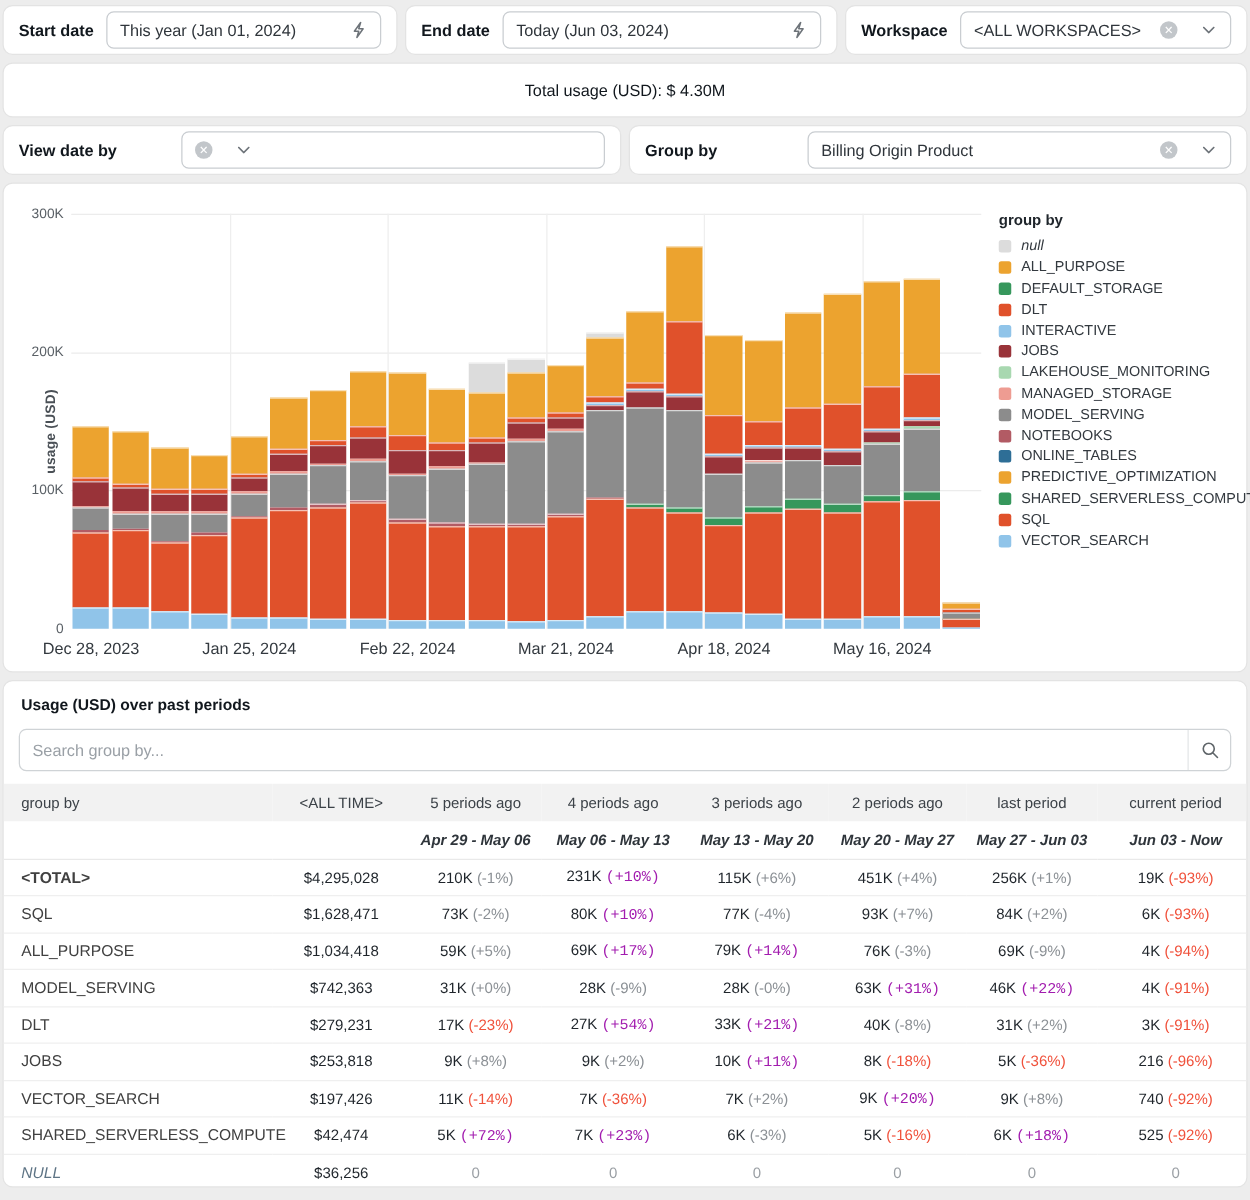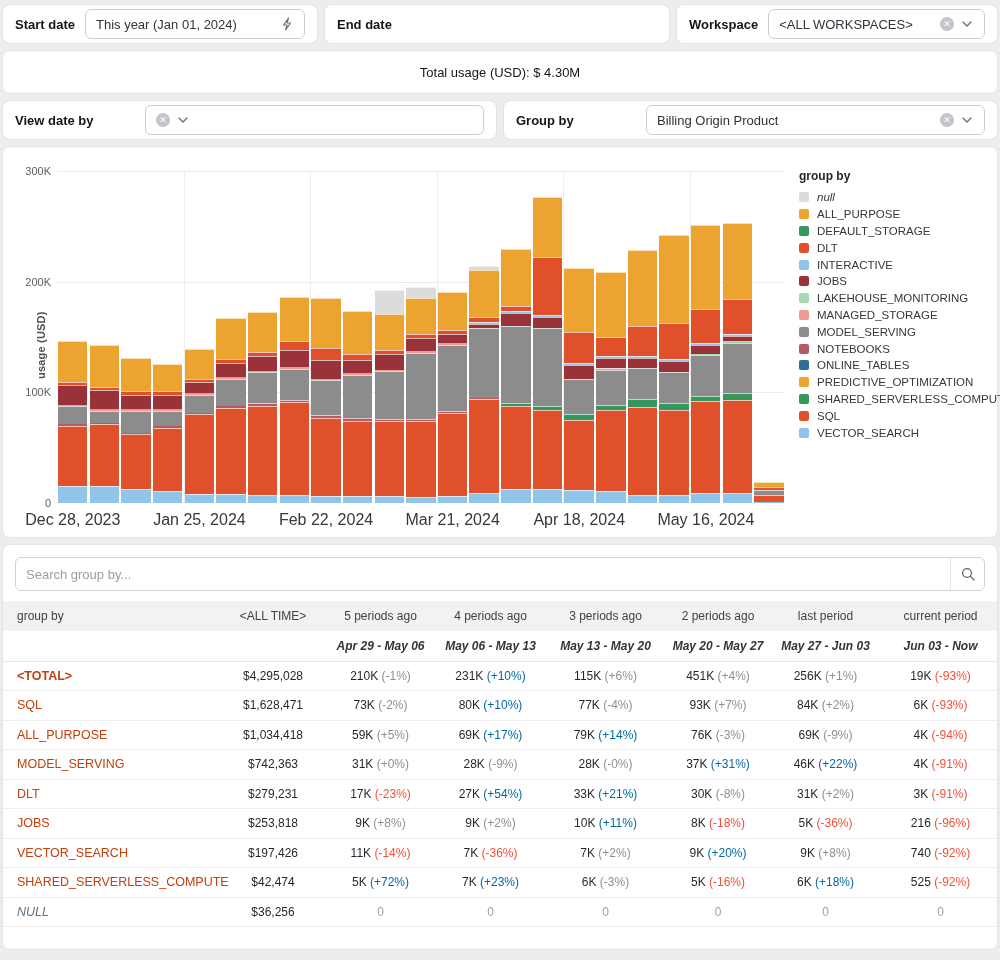--- a/index.html
+++ b/index.html
@@ -16,21 +16,21 @@
   .row { display:flex; gap:6px; margin:4px 2px 0 2px; }
   .filter-card { display:flex; align-items:center; height:40px; padding:0 12px; gap:10px; }
   .filter-label { font-weight:700; font-size:13px; white-space:nowrap; }
   .w-start { width:316px; }
   .w-end   { width:346px; }
   .w-ws    { flex:1; }
   .w-half  { flex:1; }
   .input {
     flex:1; display:flex; align-items:center; height:30px;
     border:1px solid #c9cdd1; border-radius:6px; padding:0 8px 0 10px;
-    font-size:13px; color:#2f353b; background:#fff; cursor:pointer;
+    font-size:13px; color:#2f353b; background:#fff; cursor:pointer;gap:12px;
   }
   .input .val { flex:1; white-space:nowrap; overflow:hidden; }
   .icon-btn { display:flex; align-items:center; justify-content:center; width:18px; height:18px; }
   .bolt svg, .chev svg, .mag svg { display:block; }
   .clear-circle {
     width:14px; height:14px; border-radius:50%; background:#c2c6ca; color:#fff;
     display:flex; align-items:center; justify-content:center;
     font-size:9px; line-height:1; margin-right:4px; cursor:pointer;
   }
   .chev { color:#6d7379; }
@@ -42,67 +42,75 @@
   .chart-card { margin:6px 2px 0 2px; height:392px; display:flex; padding:8px 6px 4px 8px; }
   .chart-plot { position:relative; flex:1; height:100%; }
   .ylab {
     position:absolute; left:-4px; top:50%;
     transform:translateY(-40%) rotate(-90deg); transform-origin:center;
     font-size:11px; font-weight:700; color:#4a5056; letter-spacing:.2px;
   }
   .ytick { position:absolute; font-size:11px; color:#5a6066; text-align:right; width:34px; }
   .gridline-h { position:absolute; height:1px; background:#ececec; }
   .gridline-v { position:absolute; width:1px; background:#eeeeee; }
-  .xtick { position:absolute; font-size:16px; color:#33393f; white-space:nowrap; transform:translateX(-50%); }
+  .xtick { position:absolute; font-size:13px; color:#33393f; white-space:nowrap; transform:translateX(-50%); }
   .bar { position:absolute; display:flex; flex-direction:column-reverse; }
   .seg { width:100%; border-top:1px solid rgba(255,255,255,.65); }
   .legend { width:198px; padding:14px 0 0 6px; flex:none; }
   .legend-title { font-size:12px; font-weight:700; margin-bottom:6px; color:#1f252b; }
   .legend-item { display:flex; align-items:center; height:16.8px; font-size:11.5px; color:#33393f; cursor:pointer; }
   .legend-sw { width:10px; height:10px; border-radius:2px; margin-right:8px; flex:none; }
   .legend-item.it { font-style:italic; }
 
   
   .table-card { margin:6px 2px 0 2px; height:406px; padding-top:12px; overflow:hidden; }
   .tbl-title { font-size:12.5px; font-weight:700; margin:0 14px 12px 14px; }
   .searchbar { display:flex; align-items:center; height:34px; border:1px solid #cfd3d6; border-radius:6px; margin:0 12px 10px 12px; background:#fff; }
   .searchbar input { flex:1; border:none; outline:none; height:100%; padding:0 10px; font-size:13px; color:#2f353b; font-family:"Liberation Sans", sans-serif; background:transparent; }
   .searchbar input::placeholder { color:#9aa0a6; }
   .search-btn { width:34px; height:100%; display:flex; align-items:center; justify-content:center; border-left:1px solid #e4e6e8; color:#5f6569; cursor:pointer; }
   table { width:100%; border-collapse:collapse; table-layout:fixed; font-size:12px; }
   thead .hdr th { background:#f2f2f2; height:30px; font-weight:400; color:#3c4248; text-align:center; }
   thead .hdr th:first-child { text-align:left; padding-left:14px; }
   thead .sub th { height:30px; font-weight:700; font-style:italic; color:#2f353b; text-align:center; border-bottom:1px solid #e9e9e9; }
   tbody td { height:29.5px; text-align:center; color:#1f252b; border-bottom:1px solid #efefef; }
-  tbody td.name { text-align:left; padding-left:14px; font-size:12.5px; color:#c2410c; }
+  tbody td.name { text-align:left; padding-left:14px; font-size:12.5px; color:#404040; }
   tbody tr.bold td.name { font-weight:700; }
   tbody tr.nullrow td.name { font-style:italic; color:#5e7485; }
   .pct { }
   .pct.neu { color:#8b9095; }
-  .pct.pos { color:#0369a1; }
+  .pct.pos { color:#a21caf;font-family:Liberation Mono, monospace; }
   .pct.neg { color:#f0513b; }
   .zero { color:#9a9fa4; }
 </style>
 </head>
 <body>
 
 <div class="row">
   <div class="card filter-card w-start">
     <span class="filter-label">Start date</span>
     <div class="input">
       <span class="val">This year (Jan 01, 2024)</span>
       <span class="icon-btn bolt">
         <svg width="12" height="14" viewBox="0 0 12 14">
             <path d="M7.5 1 L2.5 8 H6 L4.5 13 L9.5 6 H6 Z" fill="none" stroke="#6d7379" stroke-width="1.2" stroke-linejoin="round"></path>
           </svg>
       </span>
     </div>
   </div>
   <div class="card filter-card w-end">
     <span class="filter-label">End date</span>
+    <div class="input">
+      <span class="val">Today (Jun 03, 2024)</span>
+      <span class="icon-btn bolt">
+        <svg width="12" height="14" viewBox="0 0 12 14">
+            <path d="M7.5 1 L2.5 8 H6 L4.5 13 L9.5 6 H6 Z" fill="none" stroke="#6d7379" stroke-width="1.2" stroke-linejoin="round"></path>
+          </svg>
+      </span>
+    </div>
   </div>
   <div class="card filter-card w-ws">
     <span class="filter-label">Workspace</span>
     <div class="input">
       <span class="val">&lt;ALL WORKSPACES&gt;</span>
       <span class="clear-circle">✕</span>
       <span class="icon-btn chev">
         <svg width="10" height="6" viewBox="0 0 10 6">
             <path d="M1 1 L5 5 L9 1" fill="none" stroke="currentColor" stroke-width="1.4" stroke-linecap="round"></path>
           </svg>
@@ -460,20 +468,21 @@
         </div>
         <div class="legend-item">
           <span class="legend-sw" style="background: rgb(144, 196, 233);"></span>
           <span>VECTOR_SEARCH</span>
         </div>
       </div>
   </div>
 </div>
 
 <div class="card table-card">
+  <div class="tbl-title">Usage (USD) over past periods</div>
   <div class="searchbar">
     <input type="text" placeholder="Search group by..." style="">
     <span class="search-btn">
       <svg width="14" height="14" viewBox="0 0 14 14">
           <circle cx="6" cy="6" r="4.4" fill="none" stroke="currentColor" stroke-width="1.3"></circle>
           <path d="M9.4 9.4 L13 13" stroke="currentColor" stroke-width="1.3" stroke-linecap="round"></path>
         </svg>
     </span>
   </div>
   <table>
@@ -539,31 +548,31 @@
           <td><span>76K </span><span class="pct neu">(-3%)</span></td>
           <td><span>69K </span><span class="pct neu">(-9%)</span></td>
           <td><span>4K </span><span class="pct neg">(-94%)</span></td>
         </tr>
         <tr>
           <td class="name">MODEL_SERVING</td>
           <td>$742,363</td>
           <td><span>31K </span><span class="pct neu">(+0%)</span></td>
           <td><span>28K </span><span class="pct neu">(-9%)</span></td>
           <td><span>28K </span><span class="pct neu">(-0%)</span></td>
-          <td><span>37K </span><span class="pct pos">(+31%)</span></td>
+          <td><span>63K </span><span class="pct pos">(+31%)</span></td>
           <td><span>46K </span><span class="pct pos">(+22%)</span></td>
           <td><span>4K </span><span class="pct neg">(-91%)</span></td>
         </tr>
         <tr>
           <td class="name">DLT</td>
           <td>$279,231</td>
           <td><span>17K </span><span class="pct neg">(-23%)</span></td>
           <td><span>27K </span><span class="pct pos">(+54%)</span></td>
           <td><span>33K </span><span class="pct pos">(+21%)</span></td>
-          <td><span>30K </span><span class="pct neu">(-8%)</span></td>
+          <td><span>40K </span><span class="pct neu">(-8%)</span></td>
           <td><span>31K </span><span class="pct neu">(+2%)</span></td>
           <td><span>3K </span><span class="pct neg">(-91%)</span></td>
         </tr>
         <tr>
           <td class="name">JOBS</td>
           <td>$253,818</td>
           <td><span>9K </span><span class="pct neu">(+8%)</span></td>
           <td><span>9K </span><span class="pct neu">(+2%)</span></td>
           <td><span>10K </span><span class="pct pos">(+11%)</span></td>
           <td><span>8K </span><span class="pct neg">(-18%)</span></td>

